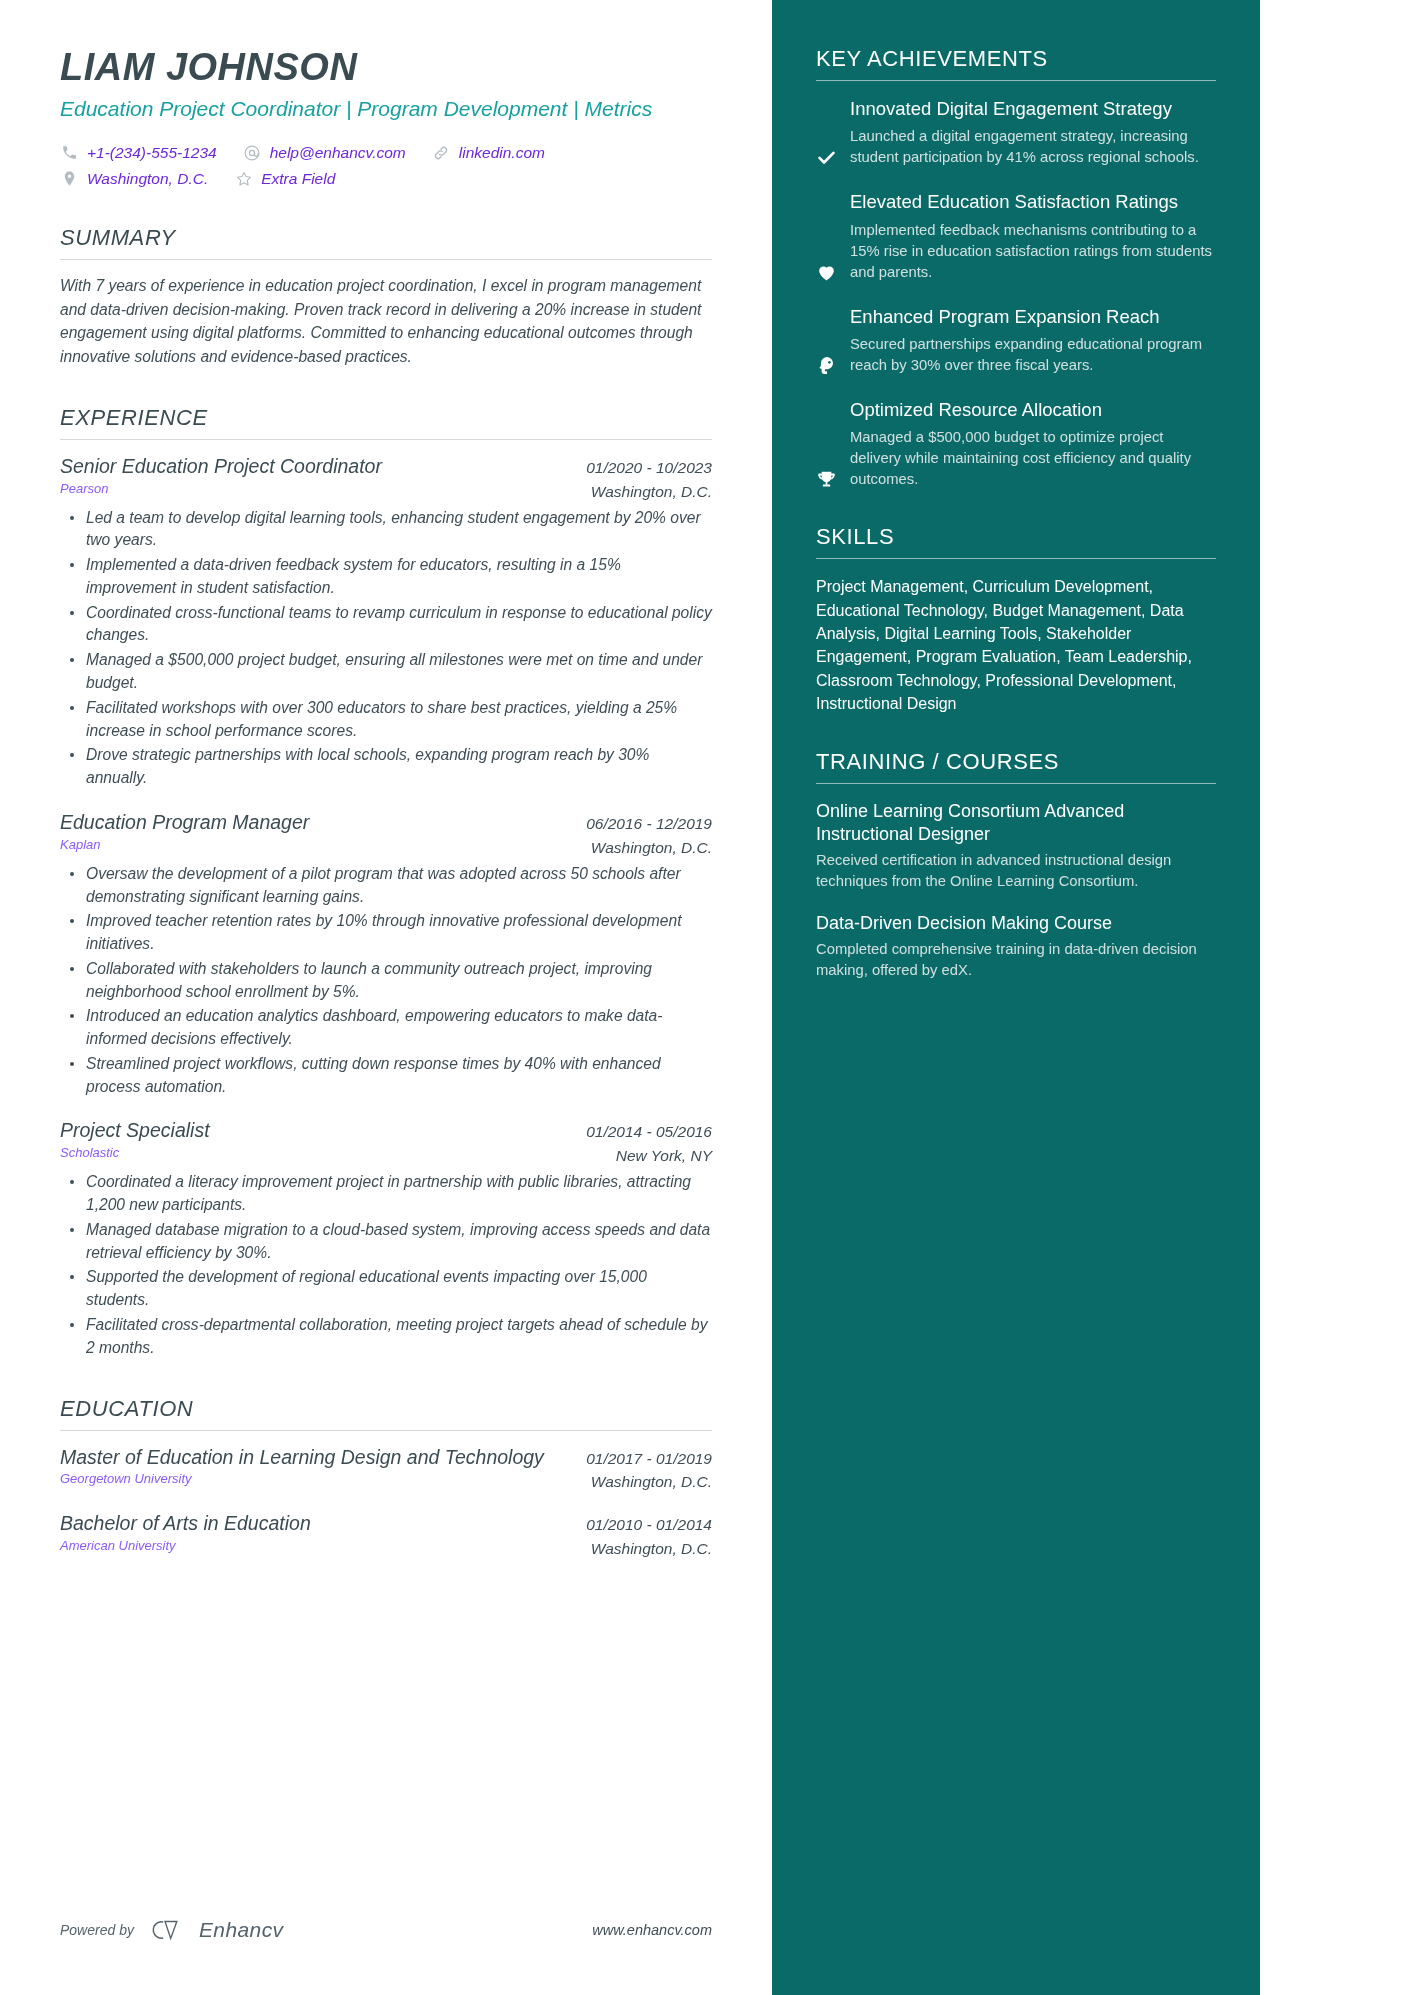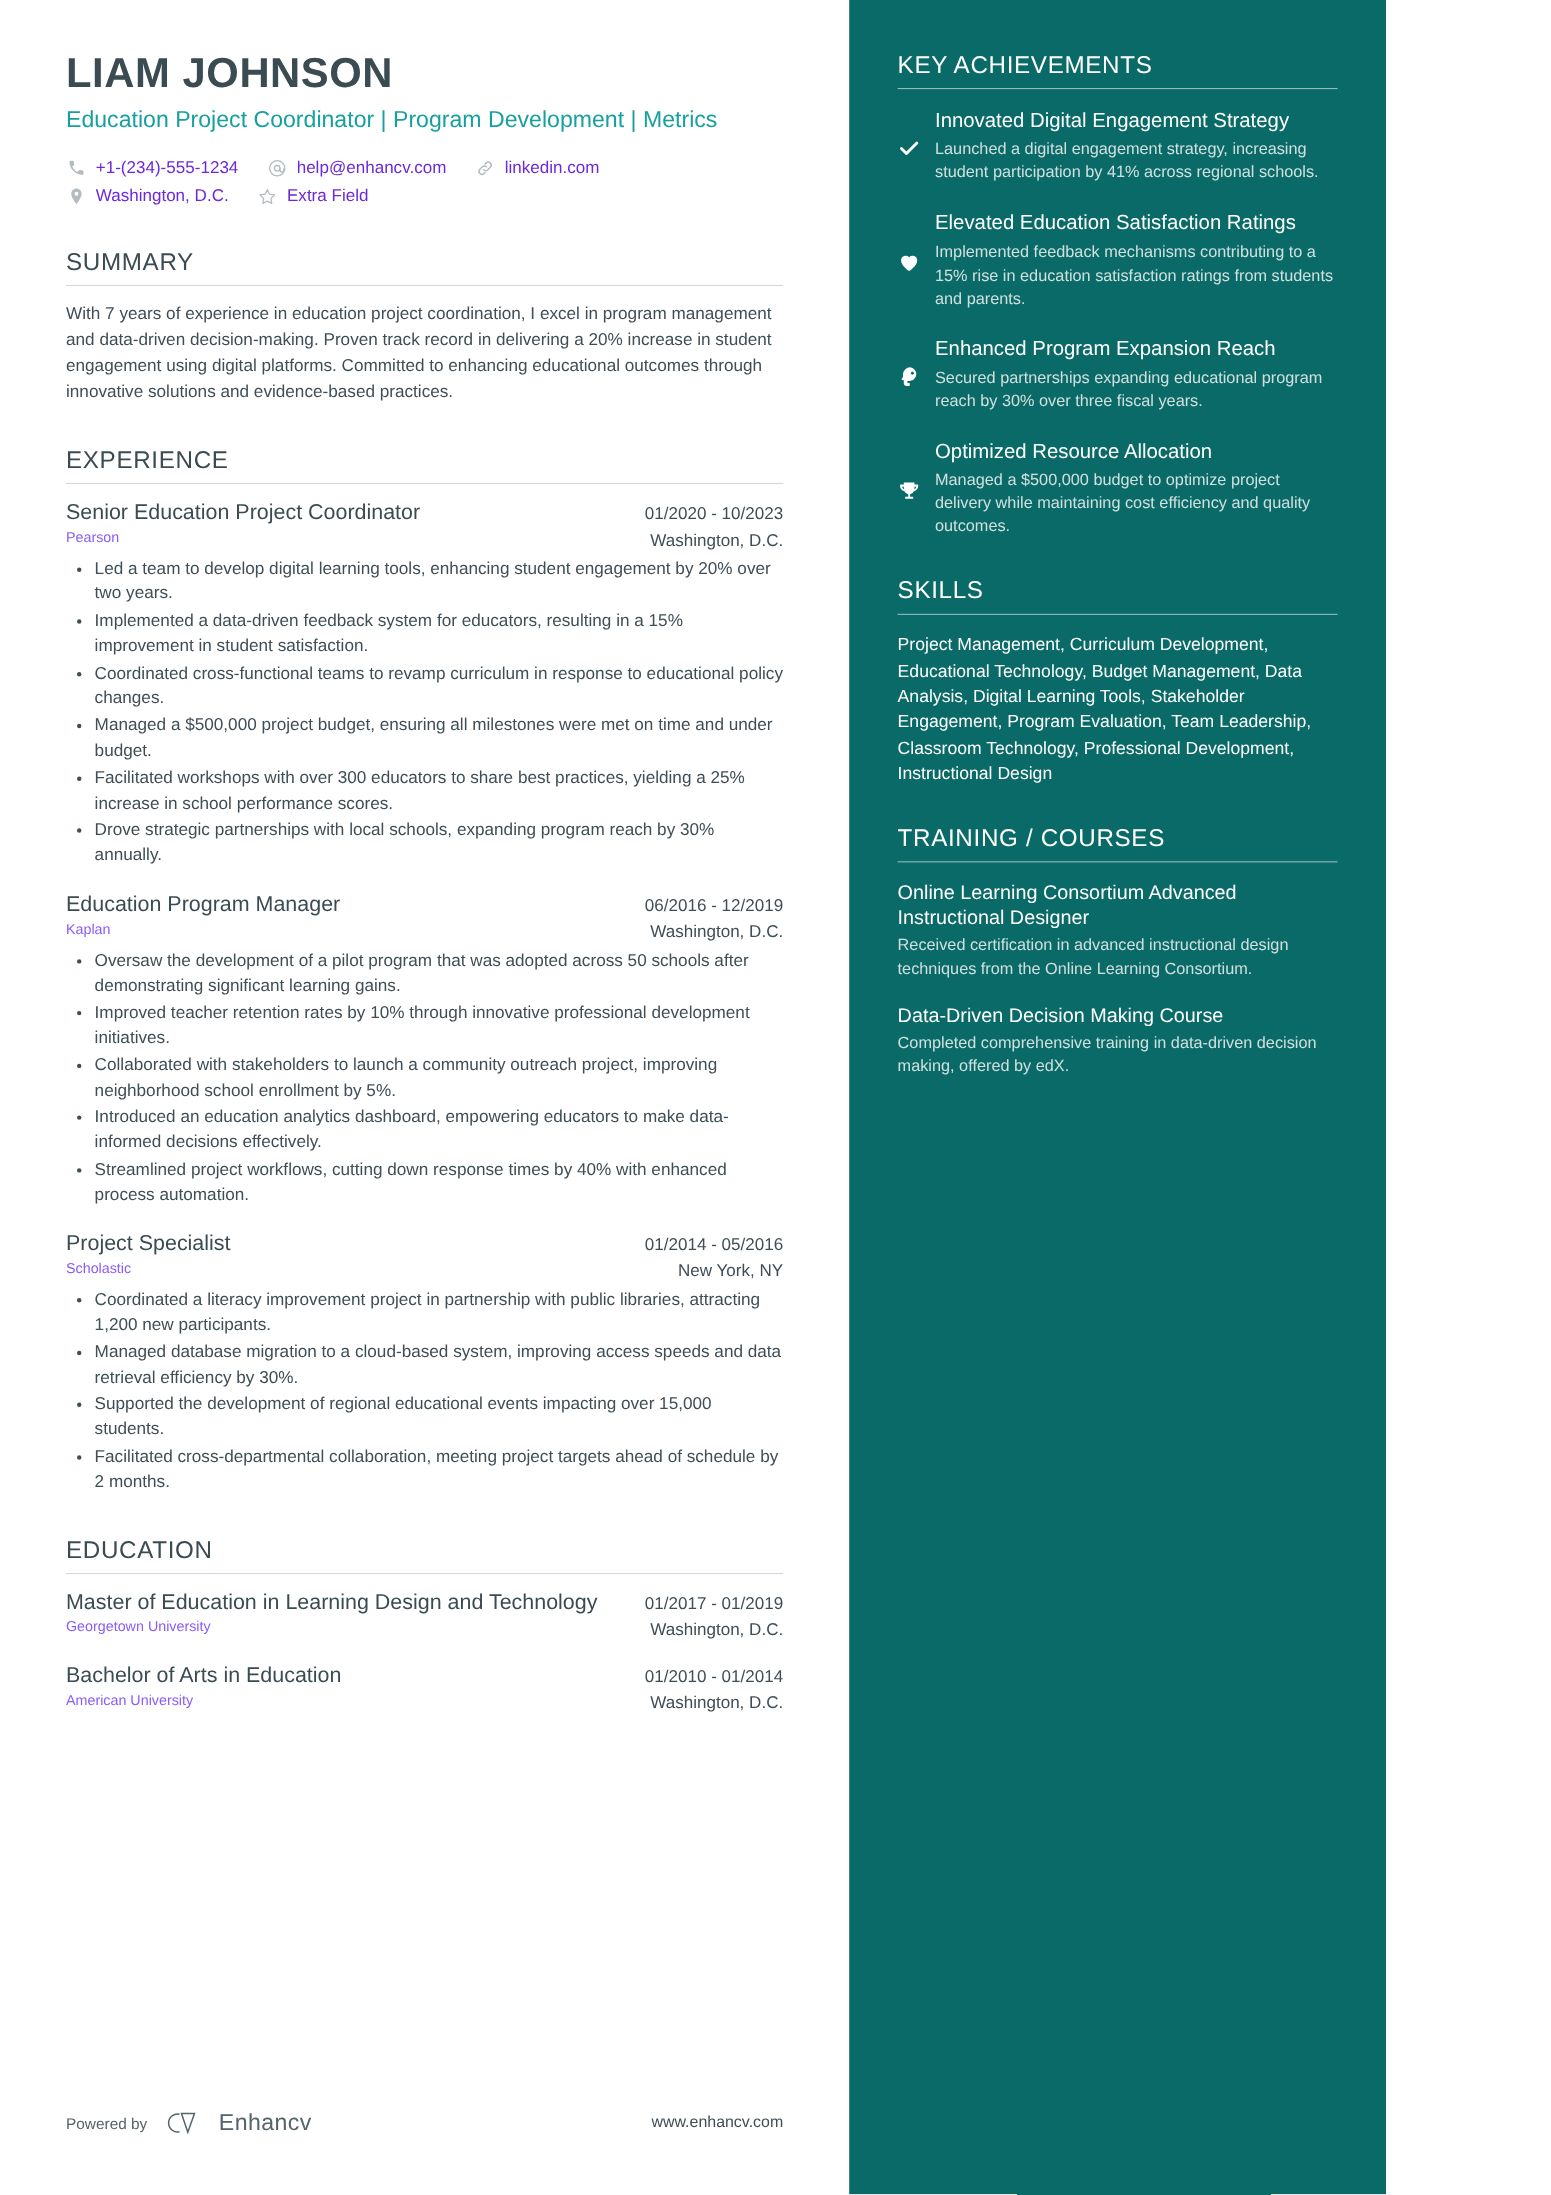--- a/index.html
+++ b/index.html
@@ -19,20 +19,21 @@
     background: #ffffff;
     display: flex;
     overflow: hidden;
   }
 
   
   .left-col {
     width: 772px;
     padding: 46px 60px 0 60px;
     position: relative;
+    font-style: italic;
   }
 
   .name {
     font-size: 38px;
     font-weight: bold;
     letter-spacing: 0.5px;
     color: #3a4b52;
     line-height: 1.12;
     margin-bottom: 6px;
   }
@@ -207,21 +208,21 @@
   }
   .rsec-rule {
     height: 1px;
     background: rgba(255,255,255,0.55);
     width: 100%;
     margin-bottom: 16px;
   }
 
   .ach {
     display: flex;
-    align-items: center;
+    align-items: flex-end;
     margin-bottom: 22px;
   }
   .ach-ico {
     width: 26px;
     flex: none;
     padding-top: 4px;
     display: flex;
     justify-content: flex-start;
   }
   .ach-ico svg { display: block; }

